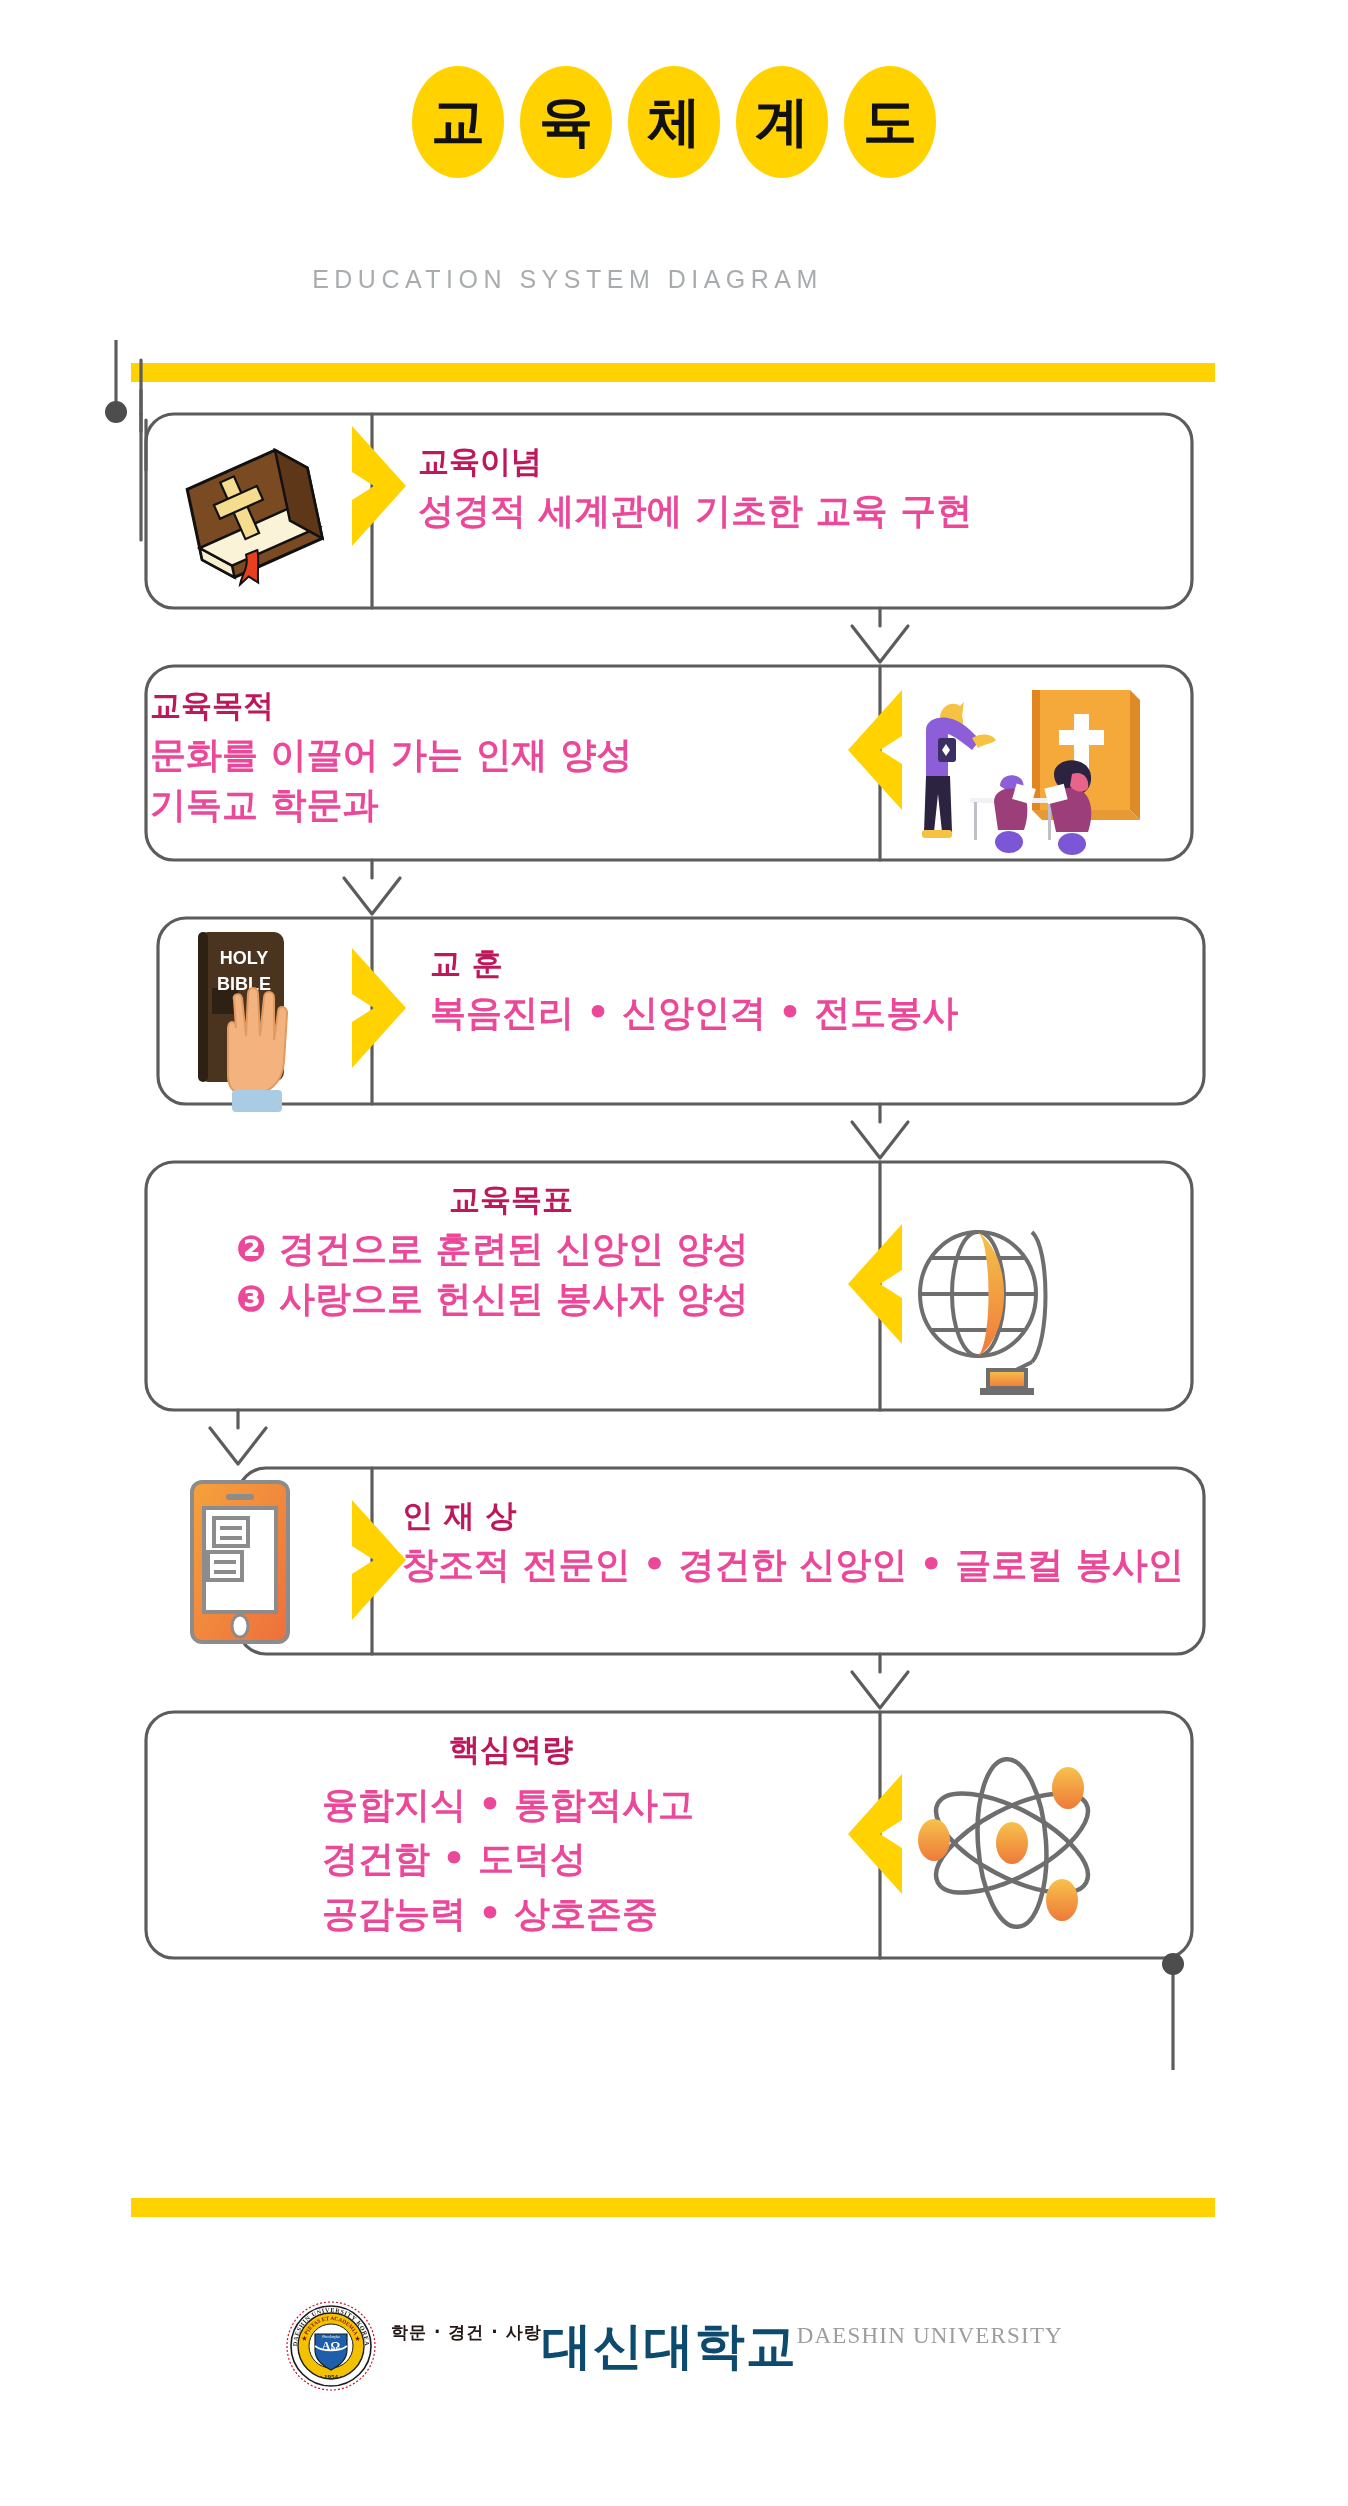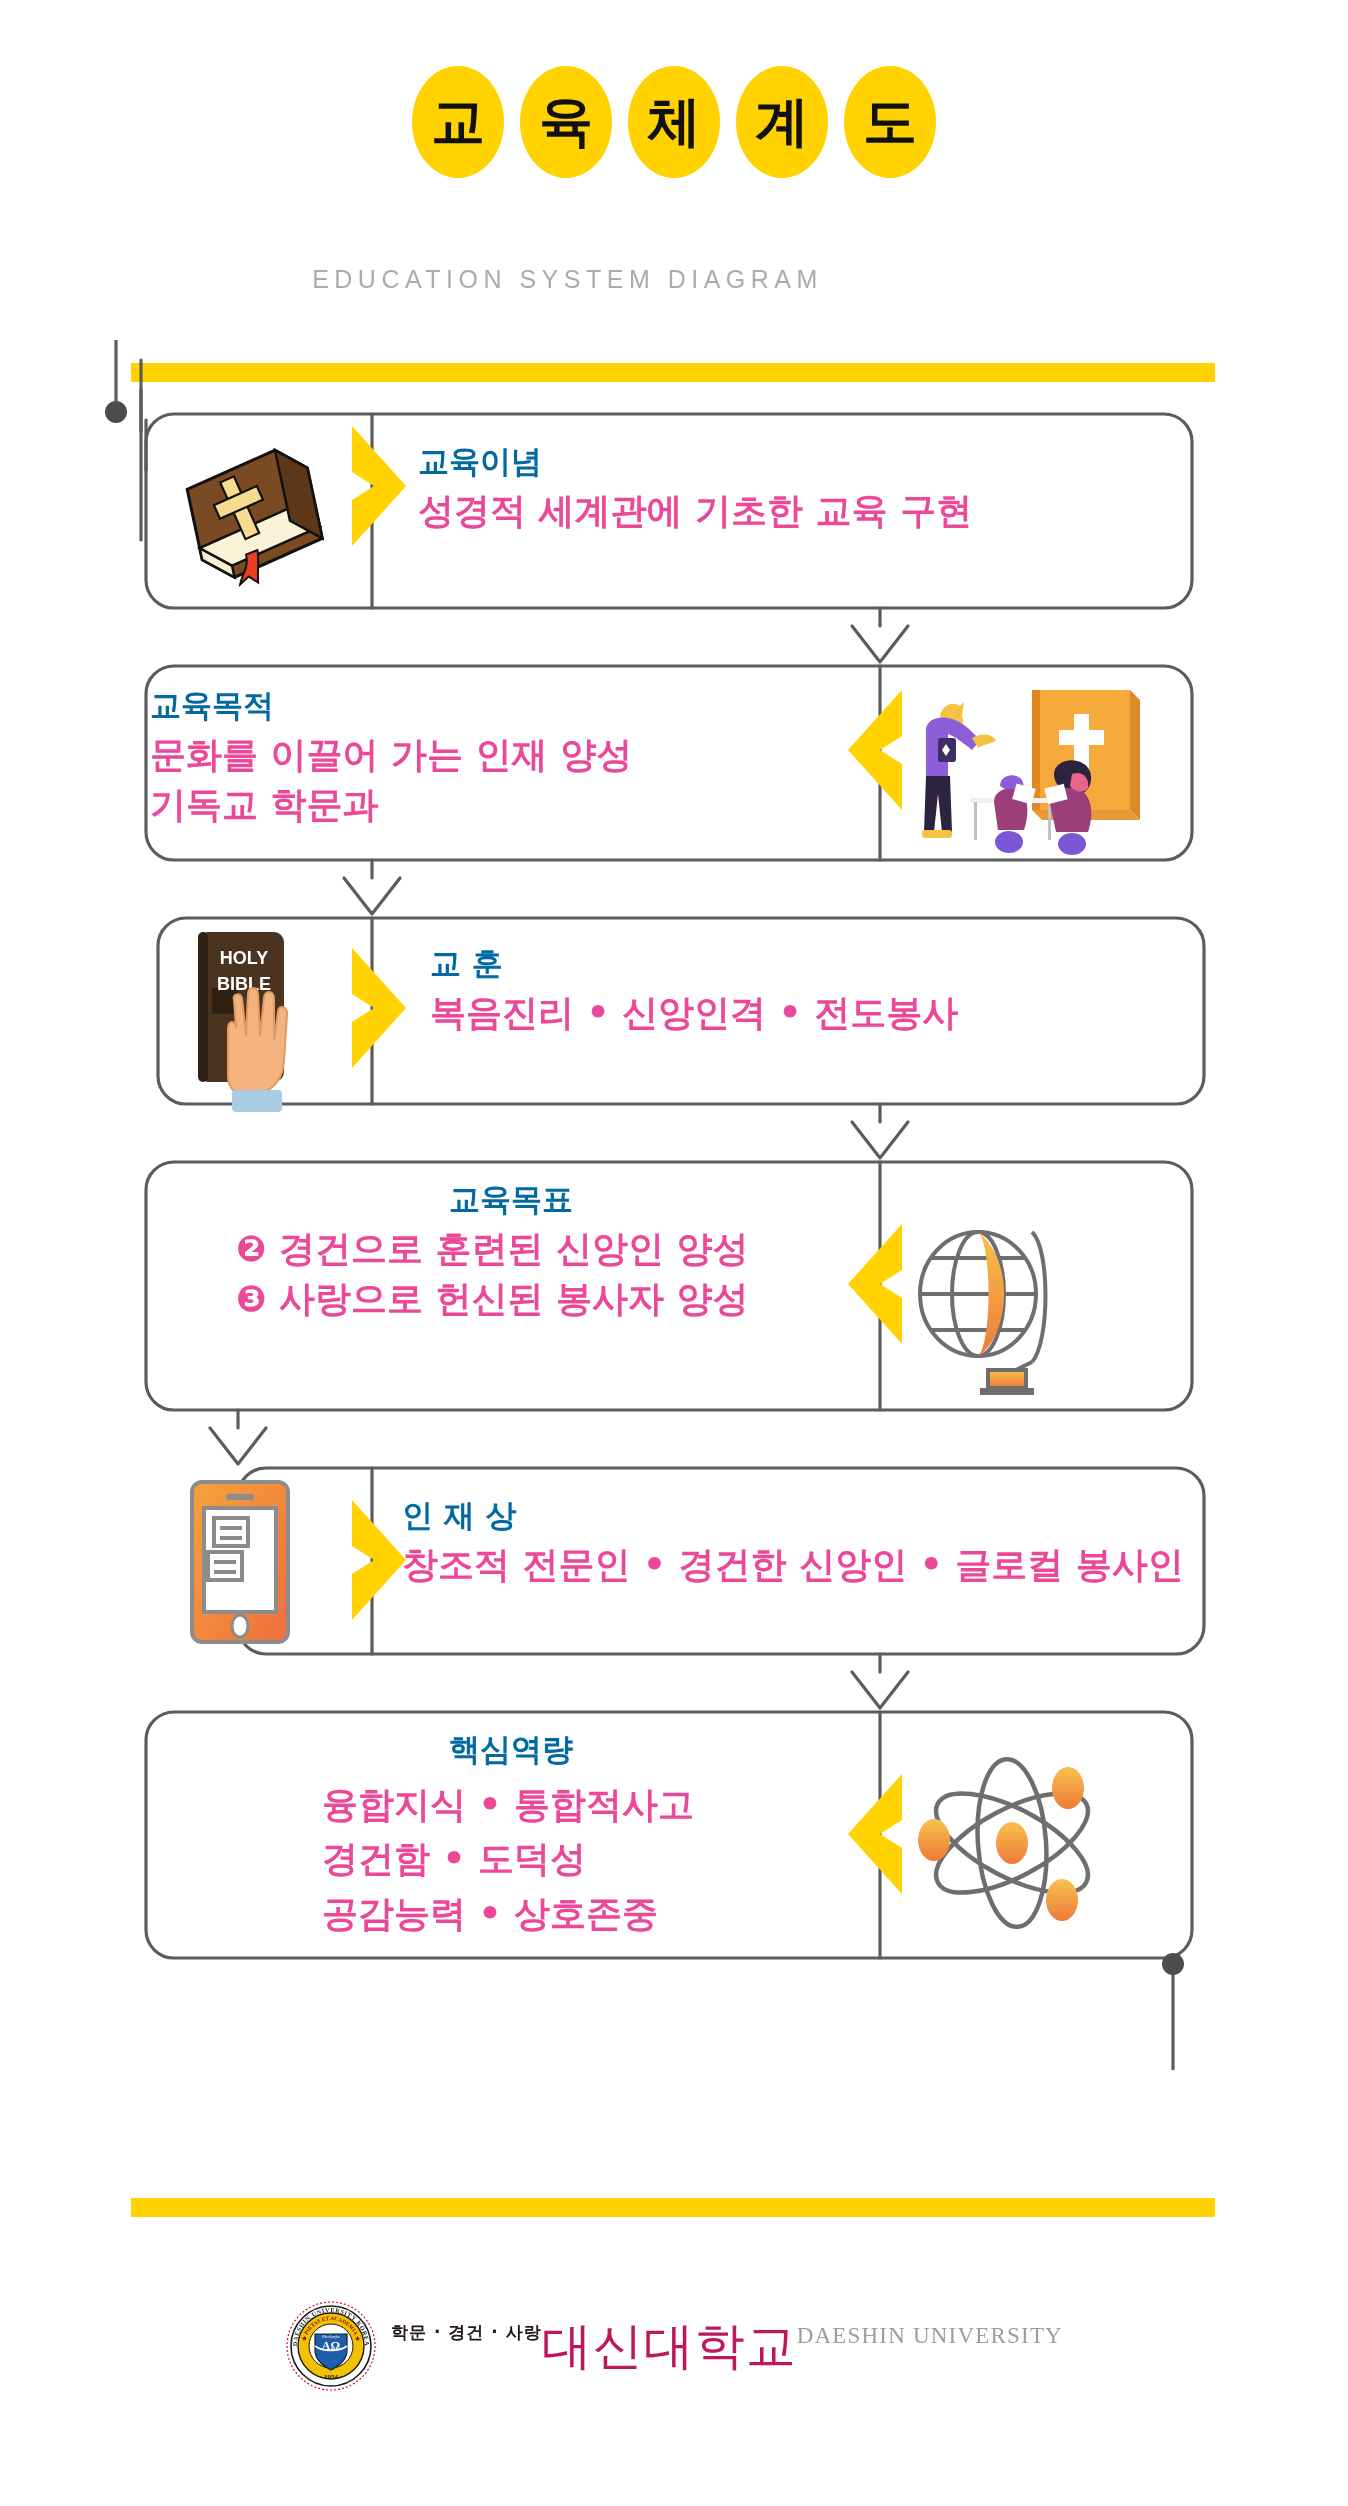--- a/index.html
+++ b/index.html
@@ -32,21 +32,21 @@
   .rule.top{top:363px;}
   .rule.bottom{top:2198px;}
 
   
   .flow{position:absolute;left:0;top:430px;width:1348px;height:1700px;}
   .flow svg{position:absolute;left:0;top:0;overflow:visible;}
 
   
   .card{position:absolute;box-sizing:border-box;}
   .card .heading{
-    font-size:31px;font-weight:700;color:#0369a1;letter-spacing:0px;
+    font-size:31px;font-weight:700;color:#be185d;letter-spacing:0px;
     margin:0 0 6px 0;line-height:1.15;
     font-family:"DejaVu Sans","Liberation Sans",sans-serif;
   }
   .card .body{
     font-size:36px;font-weight:700;color:#ec4899;line-height:1.40;
     font-family:"DejaVu Sans","Liberation Sans",sans-serif;
   }
   .card .body .ln{display:block;white-space:nowrap;}
   .txt-right{text-align:left;}
   .txt-left{text-align:left;}
@@ -63,21 +63,21 @@
     position:absolute;left:0;top:2300px;width:1348px;
     display:flex;justify-content:center;align-items:center;gap:14px;
   }
   .crest{width:92px;height:92px;position:relative;flex:0 0 auto;}
   .wordmark{display:flex;flex-direction:row;justify-content:flex-end;}
   .wm-top{
     font-size:17px;font-weight:700;color:#231815;letter-spacing:1px;
     margin-bottom:1px;font-family:"DejaVu Sans","Liberation Sans",sans-serif;
   }
   .wm-main{
-    font-size:50px;font-weight:400;color:#be185d;line-height:1.0;
+    font-size:50px;font-weight:700;color:#0c4a6e;line-height:1.0;
     letter-spacing:1px;font-family:"DejaVu Sans","Liberation Sans",sans-serif;
   }
   .wm-sub{
     font-size:23px;color:#9d9d9d;letter-spacing:1.2px;margin-top:2px;
     font-family:"Liberation Serif","DejaVu Serif",serif;font-weight:400;
   }
 </style>
 </head>
 <body>
 

